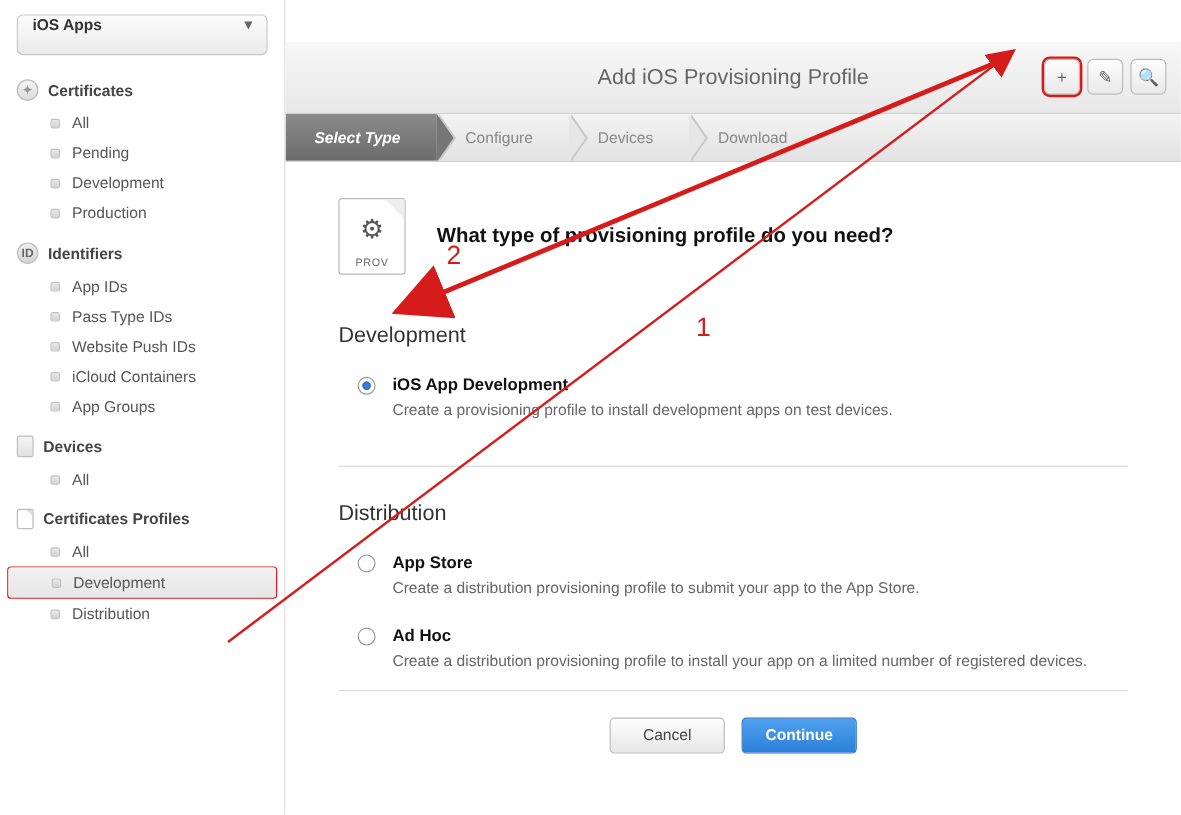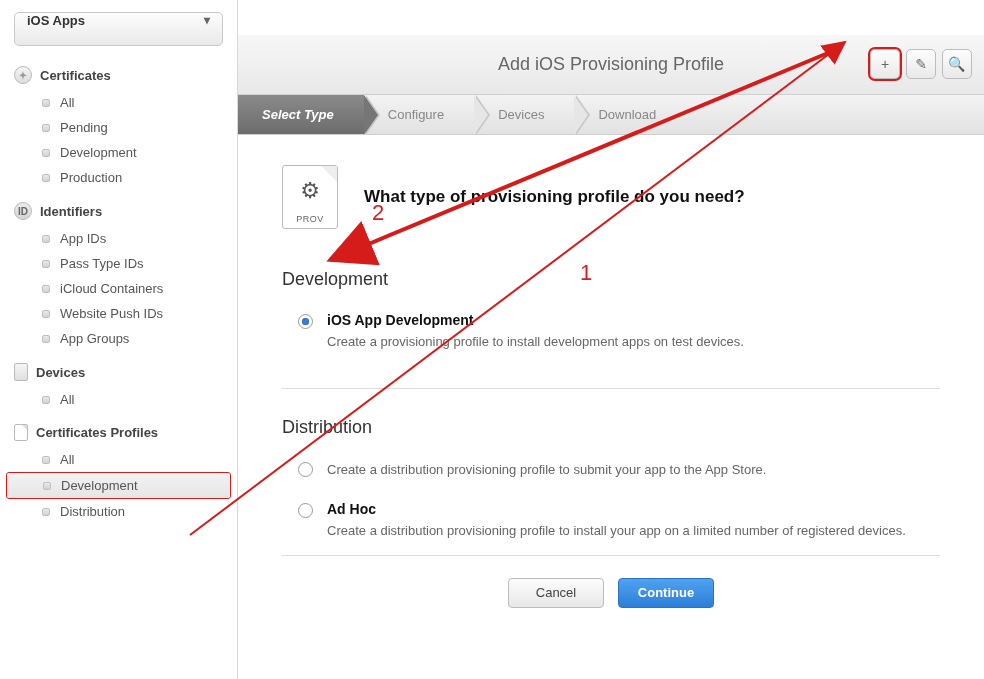--- a/index.html
+++ b/index.html
@@ -111,25 +111,25 @@
       <div class="side-item">
           <span class="bullet"></span>
           <span>App IDs</span>
         </div>
       <div class="side-item">
           <span class="bullet"></span>
           <span>Pass Type IDs</span>
         </div>
       <div class="side-item">
           <span class="bullet"></span>
+          <span>Website Push IDs</span>
+        </div>
+      <div class="side-item">
+          <span class="bullet"></span>
           <span>iCloud Containers</span>
-        </div>
-      <div class="side-item">
-          <span class="bullet"></span>
-          <span>Website Push IDs</span>
         </div>
       <div class="side-item">
           <span class="bullet"></span>
           <span>App Groups</span>
         </div>
     </div>
 
     <div class="section">
       <div class="section-header">
         <span class="sic dev"></span>
@@ -211,20 +211,21 @@
           <div class="opt-desc">Create a provisioning profile to install development apps on test devices.</div>
         </div>
       </div>
 
       <div class="hr"></div>
 
       <div class="group-title">Distribution</div>
       <div class="option">
         <span class="radio"></span>
         <div>
+          <div class="opt-title">App Store</div>
           <div class="opt-desc">Create a distribution provisioning profile to submit your app to the App Store.</div>
         </div>
       </div>
       <div class="option">
         <span class="radio"></span>
         <div>
           <div class="opt-title">Ad Hoc</div>
           <div class="opt-desc">Create a distribution provisioning profile to install your app on a limited number of registered devices.</div>
         </div>
       </div>

